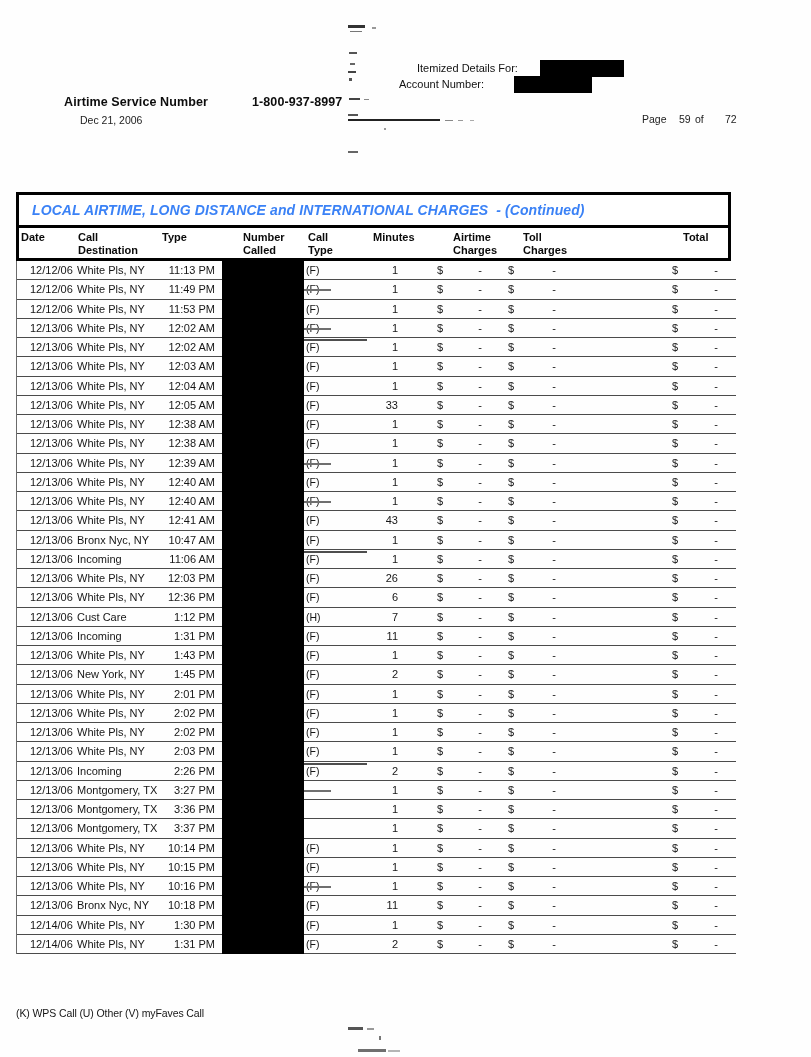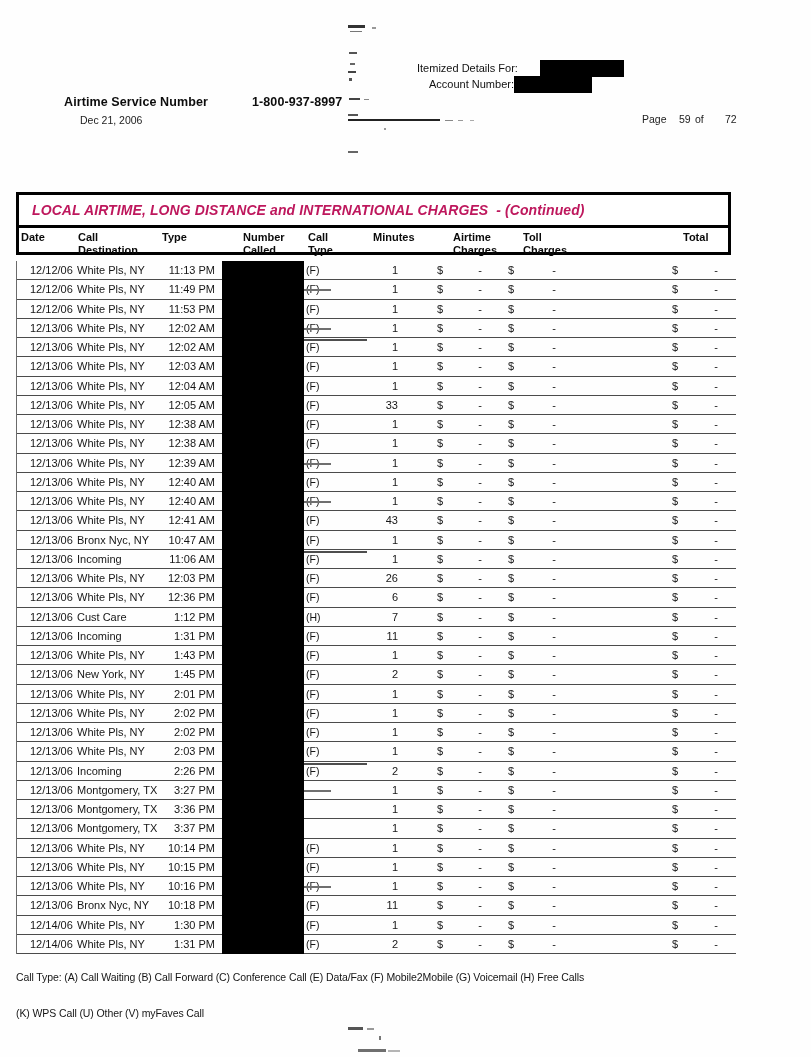--- a/index.html
+++ b/index.html
@@ -22,24 +22,24 @@
   
   .art{position:absolute;background:#555;}
   
   .headbox{
     position:absolute;left:16px;top:192px;width:709px;
     border:3px solid #000;background:#fff;
   }
   .tbl-title{
     height:30px;border-bottom:3px solid #000;
     font-size:14px;font-weight:bold;font-style:italic;
-    padding-left:13px;line-height:31px;white-space:pre;color:#be185d;
+    padding-left:13px;line-height:31px;white-space:pre;color:#3b82f6;
     letter-spacing:.1px;
   }
-  .tbl-colhead{position:relative;height:24px;}
+  .tbl-colhead{position:relative;height:30px;}
   .hcell{position:absolute;top:3px;font-size:11px;font-weight:bold;line-height:13px;color:#0a0a0a;white-space:nowrap;}
   .hcell span{display:block;}
   .c0{left:2px;}.c1{left:59px;}.c2{left:143px;}.c3{left:224px;}
   .c4{left:289px;}.c5{left:354px;}.c6{left:434px;}.c7{left:504px;}.c8{left:664px;text-align:center;}
   
   .rows{
     position:absolute;left:16px;top:261px;width:719px;
     border-left:1px solid #6a6a6a;
   }
   .row{
@@ -88,21 +88,21 @@
   <div class="art" style="left:384px;top:128px;width:2px;height:2px;background:#999;"></div>
   <div class="art" style="left:348px;top:151px;width:10px;height:2px;background:#666;"></div>
   <div class="art" style="left:348px;top:1027px;width:15px;height:3px;"></div>
   <div class="art" style="left:367px;top:1028px;width:7px;height:2px;background:#999;"></div>
   <div class="art" style="left:379px;top:1036px;width:2px;height:4px;background:#777;"></div>
   <div class="art" style="left:358px;top:1049px;width:28px;height:3px;background:#6f6f6f;"></div>
   <div class="art" style="left:388px;top:1050px;width:12px;height:2px;background:#b5b5b5;"></div>
 
   <div class="abs hdr-label" style="left:417px;top:62px;">Itemized Details For:</div>
   <div class="abs redaction" style="left:540px;top:60px;width:84px;height:17px;"></div>
-  <div class="abs hdr-label" style="left:429px;top:78px;">Account Number:</div>
+  <div class="abs hdr-label" style="left:399px;top:78px;">Account Number:</div>
   <div class="abs redaction" style="left:514px;top:76px;width:78px;height:17px;"></div>
 
   <div class="abs csn-label" style="left:64px;top:95px;">Airtime Service Number</div>
   <div class="abs csn-number" style="left:252px;top:95px;">1-800-937-8997</div>
   <div class="abs stmt-date" style="left:64px;top:114px;margin-left:16px;">Dec 21, 2006</div>
 
   <div class="abs page-line" style="left:635px;top:113px;width:100px;">
     <span class="abs" style="left:0;">Page</span>
     <span class="abs" style="left:37px;">59</span>
     <span class="abs" style="left:53px;">of</span>
@@ -828,16 +828,15 @@
           <span>$</span>
           <span>-</span>
         </span>
         <span class="cell cAmt cTot">
           <span>$</span>
           <span>-</span>
         </span>
       </div>
     </div>
 
-  <div class="abs footnote" style="left:16px;top:971px;">Call Type: (A) Call Waiting (B) Call Forward (C) Conference Call (E) Data/Fax (F) Mobile2Mobile (G) Voicemail (H) Free Calls</div>
   <div class="abs footnote" style="left:16px;top:1007px;">(K) WPS Call (U) Other (V) myFaves Call</div>
 
 </div>
 
 </body></html>

